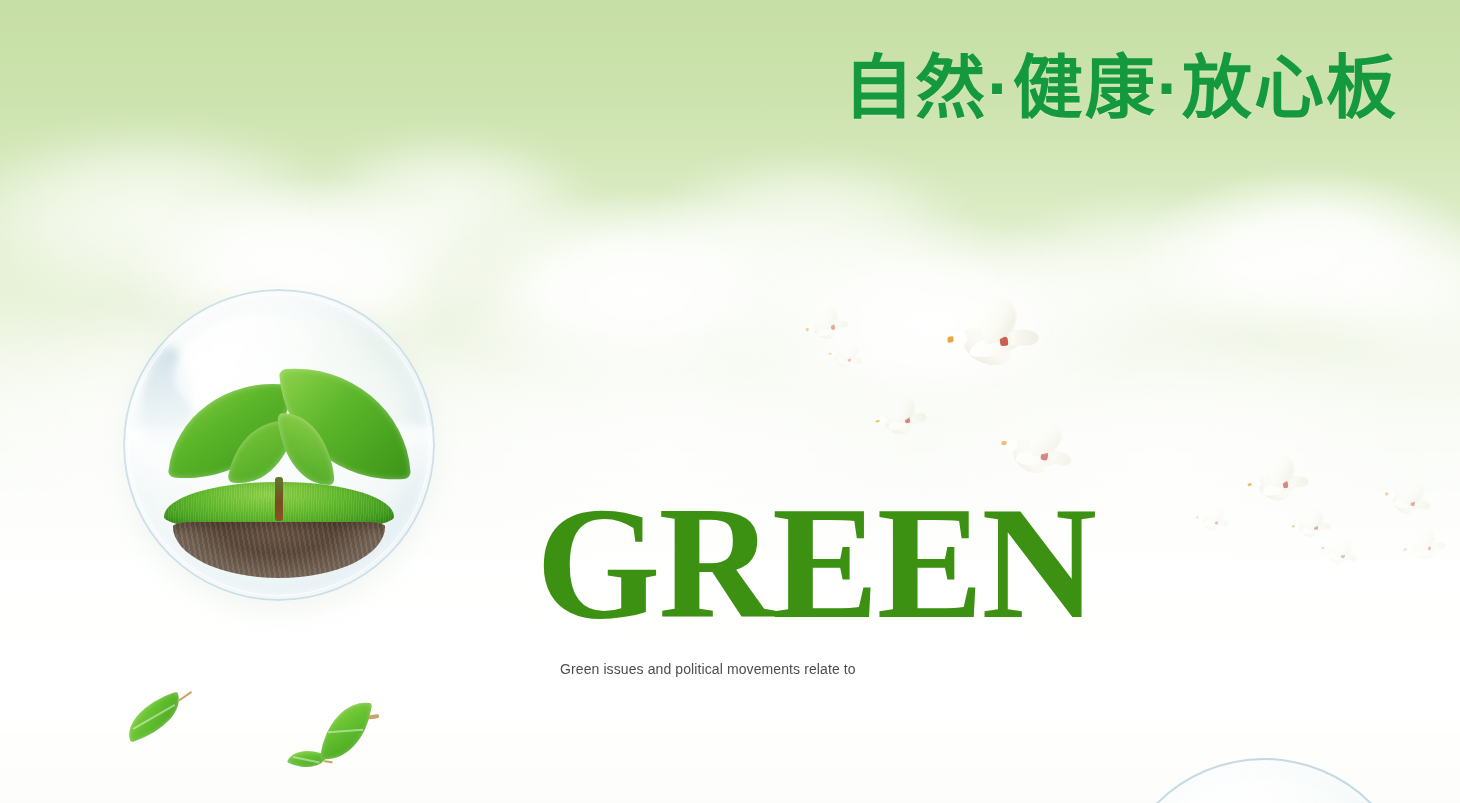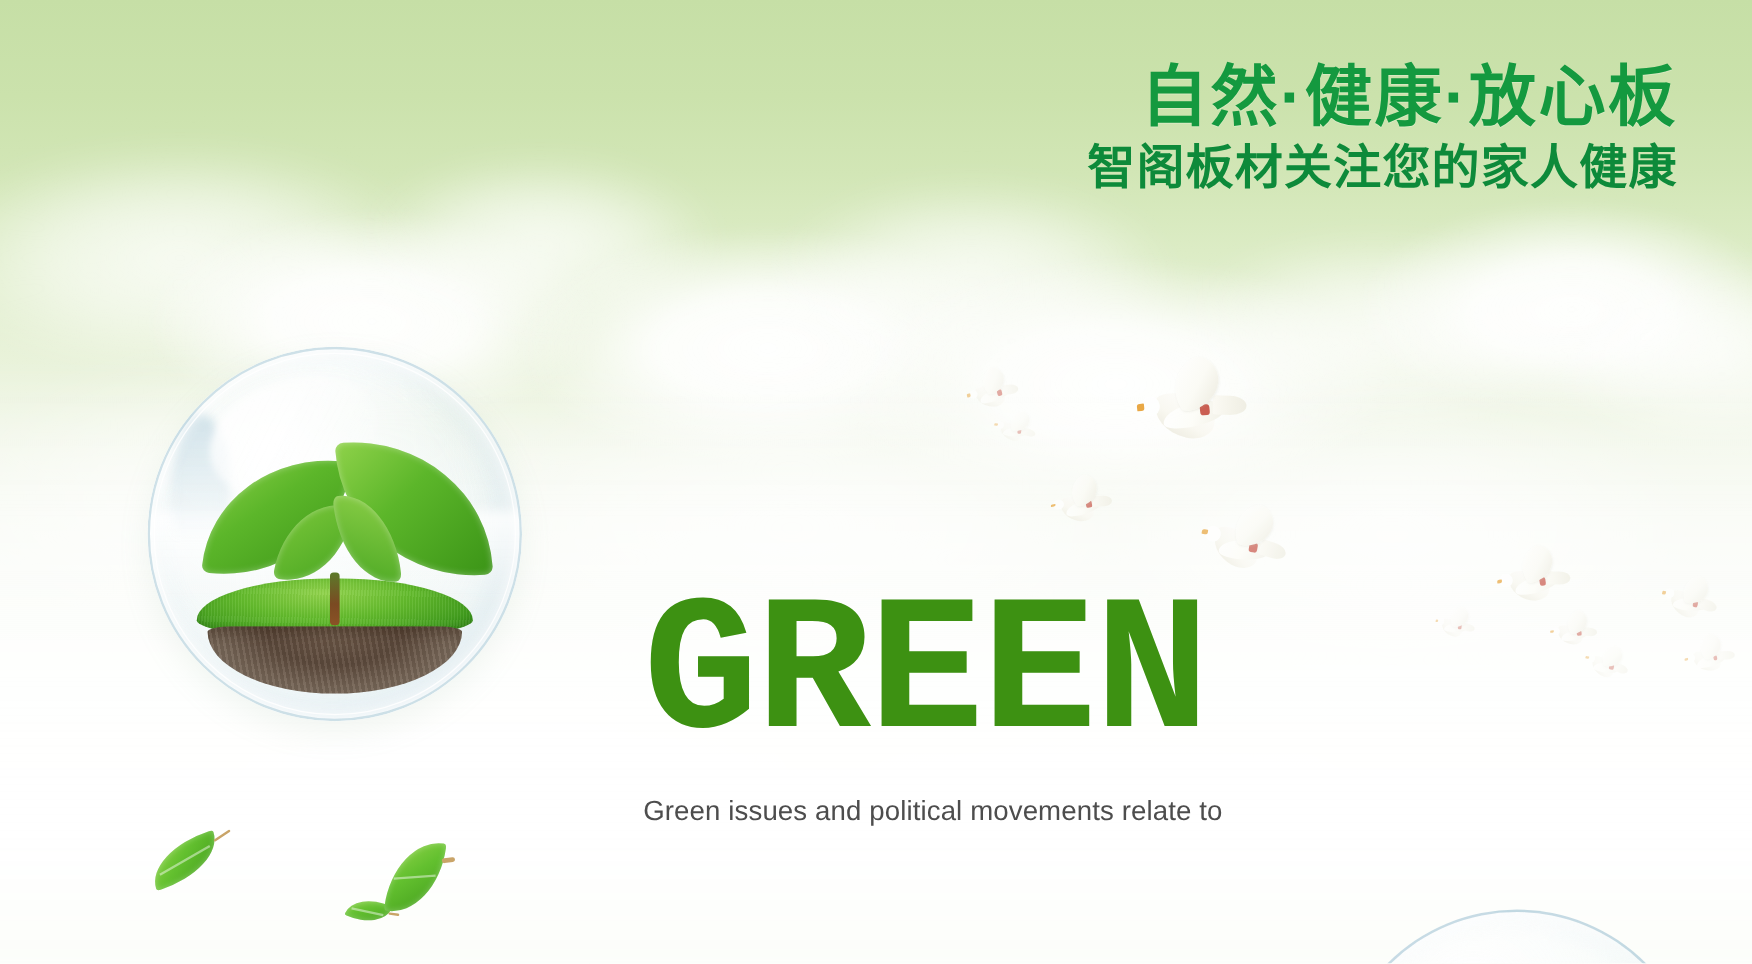--- a/index.html
+++ b/index.html
@@ -64,21 +64,21 @@
 
   
   .headline-block {
     position: absolute;
     right: 62px;
     top: 52px;
     text-align: right;
     z-index: 30;
   }
   .headline-main {
-    font-size: 56px;
+    font-size: 70px;
     line-height: 1.05;
     font-weight: bold;
     color: #14993f;
     letter-spacing: 2px;
     white-space: nowrap;
     text-shadow: 0 1px 0 rgba(255,255,255,0.25);
   }
   .headline-sub {
     font-size: 40px;
     line-height: 1.15;
@@ -95,29 +95,30 @@
     left: 536px;
     top: 498px;
     z-index: 30;
   }
   .green-word {
     font-size: 160px;
     line-height: 0.82;
     font-weight: bold;
     color: #3d9112;
     letter-spacing: -2px;
-    font-family: Liberation Mono, monospace;
+    font-family: Liberation Serif, serif;
   }
   .green-tagline {
     margin-top: 30px;
-    font-size: 23px;
+    font-size: 14px;
     line-height: 1.45;
     color: #4d4d4d;
     letter-spacing: 0.1px;
     font-family: "Liberation Sans", sans-serif;
+    margin-left: 24px;
   }
   .green-tagline div { white-space: nowrap; }
 
   
   .sphere {
     position: absolute;
     left: 123px;
     top: 289px;
     width: 312px;
     height: 312px;
@@ -541,21 +542,20 @@
     <div class="sphere-rim-soft"></div>
     <div class="sphere-rim"></div>
   </div>
 
   <div class="sphere2">
     
   </div>
 
   <div class="headline-block">
     <div class="headline-main">自然·健康·放心板</div>
-    <div class="headline-sub">智阁板材关注您的家人健康</div>
   </div>
 
   <div class="green-block">
     <div class="green-word">GREEN</div>
     <div class="green-tagline">
       <div>Green issues and political movements relate to</div>
     </div>
   </div>
 
 </div>

